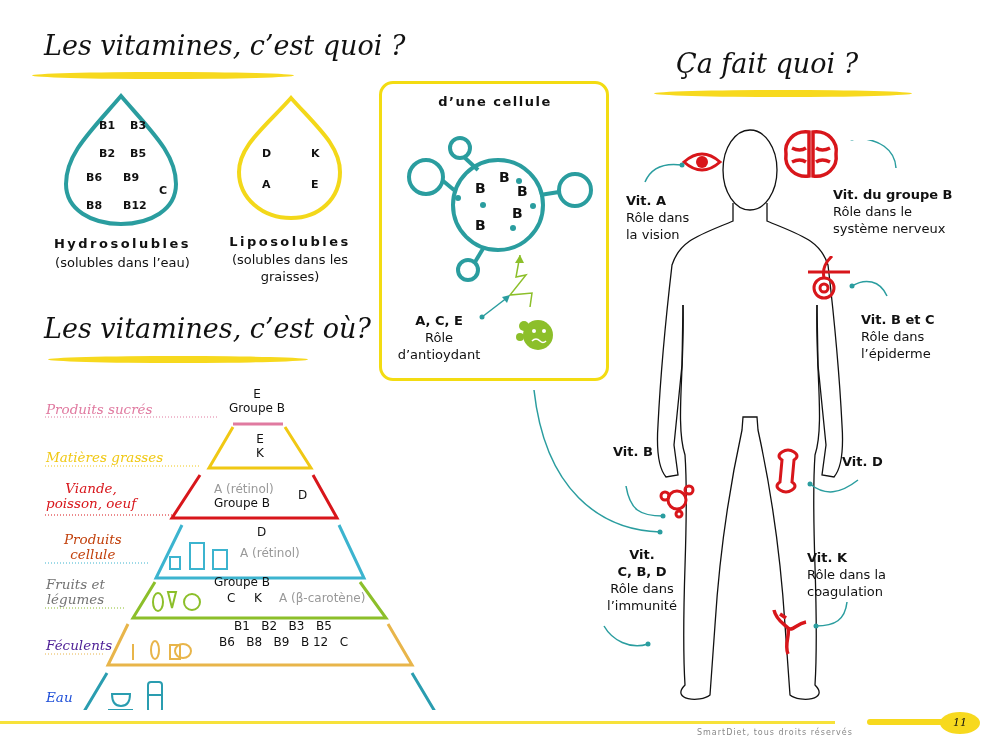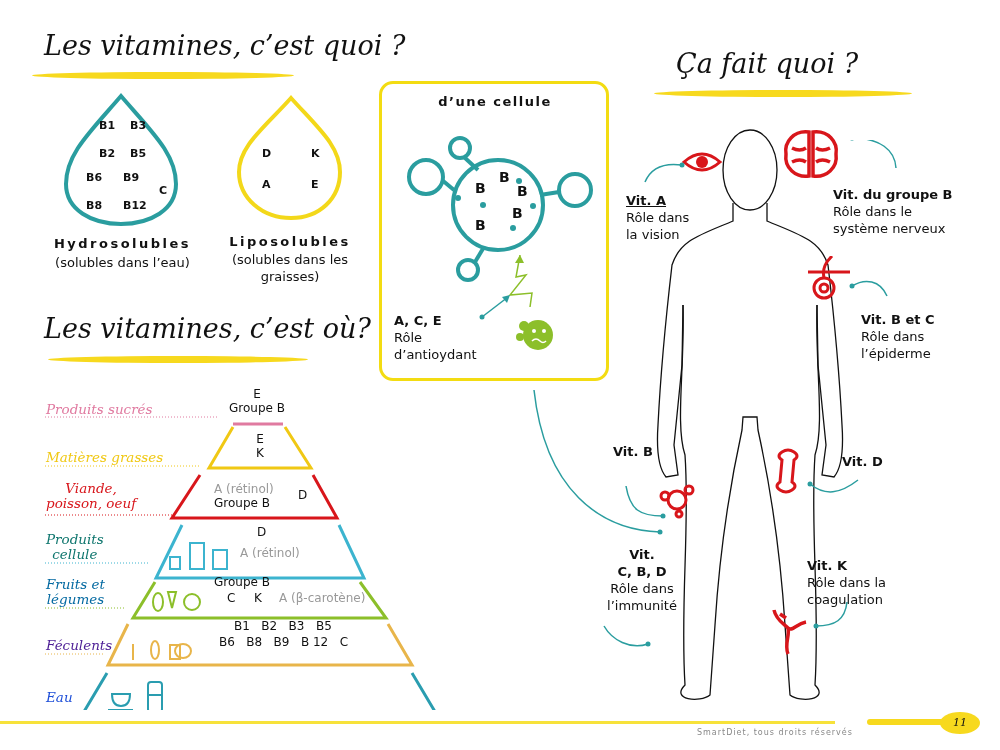--- a/index.html
+++ b/index.html
@@ -86,21 +86,21 @@
   <line x1="12" y1="62" x2="38" y2="42" stroke="#2a9d9f" stroke-width="1.5"></line>
   <polygon points="40,40 32,42 37,48" fill="#2a9d9f"></polygon>
   <circle cx="12" cy="62" r="2.5" fill="#2a9d9f"></circle>
   <circle cx="68" cy="80" r="15" fill="#8cbf2a"></circle>
   <circle cx="54" cy="71" r="5" fill="#8cbf2a"></circle>
   <circle cx="50" cy="82" r="4" fill="#8cbf2a"></circle>
   <circle cx="64" cy="76" r="2" fill="#fff"></circle>
     <circle cx="74" cy="76" r="2" fill="#fff"></circle>
   <path d="M62 86 q4 -4 8 0 q3 3 6 0" stroke="#fff" stroke-width="1.6" fill="none"></path>
 </svg>
-<div class="abs lbl" style="left:394px;top:312px;width:90px;text-align:left;">
+<div class="abs lbl" style="left:394px;top:312px;width:90px;text-align:center;">
   <div style="font-weight:bold;">A, C, E</div>
   <div>Rôle</div>
   <div>d’antioydant</div>
 </div>
 
 <div class="abs h-title" style="left:44px;top:313px;">Les vitamines, c’est où?</div>
 <div class="abs underline" style="left:48px;top:356px;width:260px;"></div>
 
 <svg class="abs" style="left:0;top:360px;" width="450" height="350">
   <g fill="none" stroke-width="3">
@@ -160,28 +160,28 @@
 <div class="abs cat" style="left:46px;top:481px;color:#d8161b;">
   <div>Viande,</div>
   <div>poisson, oeuf</div>
 </div>
 <div class="abs pv" style="left:214px;top:482px;">
   <div class="grey">A (rétinol)</div>
   <div>Groupe B</div>
 </div>
 <div class="abs pv" style="left:298px;top:488px;">D</div>
 
-<div class="abs cat" style="left:46px;top:532px;color:#0f766e;">
+<div class="abs cat" style="left:64px;top:532px;color:#c2410c;">
   <div>Produits</div>
   <div>cellule</div>
 </div>
 <div class="abs pv" style="left:257px;top:525px;">D</div>
 <div class="abs pv grey" style="left:240px;top:546px;">A (rétinol)</div>
 
-<div class="abs cat" style="left:46px;top:577px;color:#0369a1;font-style:italic;">
+<div class="abs cat" style="left:46px;top:577px;color:#737373;font-style:italic;">
   <div>Fruits et</div>
   <div>légumes</div>
 </div>
 <div class="abs pv" style="left:214px;top:575px;">Groupe B</div>
 <div class="abs pv" style="left:227px;top:591px;">C</div>
 <div class="abs pv" style="left:254px;top:591px;">K</div>
 <div class="abs pv grey" style="left:279px;top:591px;">A (β-carotène)</div>
 
 <div class="abs cat" style="left:46px;top:638px;color:#4c1d95;">Féculents</div>
 <div class="abs pv" style="left:234px;top:619px;white-space:pre;">B1   B2   B3   B5</div>
@@ -256,21 +256,21 @@
       <circle cx="332" cy="146" r="2.5"></circle>
     <circle cx="143" cy="376" r="2.5"></circle>
       <circle cx="140" cy="392" r="2.5"></circle>
       <circle cx="290" cy="344" r="2.5"></circle>
     <circle cx="128" cy="504" r="2.5"></circle>
       <circle cx="296" cy="486" r="2.5"></circle>
   </g>
 </svg>
 
 <div class="abs lbl" style="left:626px;top:192px;">
-  <div style="font-weight:bold;text-decoration:underline;">Vit. A</div>
+  <div style="font-weight:bold;">Vit. A</div>
   <div>Rôle dans</div>
   <div>la vision</div>
 </div>
 <div class="abs lbl" style="left:833px;top:186px;">
   <div style="font-weight:bold;">Vit. du groupe B</div>
   <div>Rôle dans le</div>
   <div>système nerveux</div>
 </div>
 <div class="abs lbl" style="left:861px;top:311px;">
   <div style="font-weight:bold;">Vit. B et C</div>
@@ -279,21 +279,21 @@
 </div>
 <div class="abs lbl" style="left:613px;top:443px;font-weight:bold;">Vit. B</div>
 <div class="abs lbl" style="left:842px;top:453px;font-weight:bold;">Vit. D</div>
 <div class="abs lbl" style="left:600px;top:546px;width:84px;text-align:center;">
   <div style="font-weight:bold;">Vit.</div>
   <div style="font-weight:bold;">C, B, D</div>
   <div>Rôle dans</div>
   <div>l’immunité</div>
 </div>
 <div class="abs lbl" style="left:807px;top:549px;">
-  <div style="font-weight:bold;margin-top:8px;">Vit. K</div>
+  <div style="font-weight:bold;">Vit. K</div>
   <div>Rôle dans la</div>
   <div>coagulation</div>
 </div>
 
 <div class="abs" style="left:0;top:721px;width:835px;height:3px;background:#f7e23a;"></div>
 <div class="abs footer-text" style="left:697px;top:728px;">SmartDiet, tous droits réservés</div>
 <div class="abs" style="left:867px;top:719px;width:90px;height:6px;background:#f7d91e;border-radius:3px;"></div>
 <div class="abs" style="left:940px;top:712px;width:40px;height:22px;background:#f7d91e;border-radius:50%;text-align:center;line-height:22px;font-size:11px;font-style:italic;font-family:'DejaVu Serif',serif;">11</div>
 
 </body></html>

